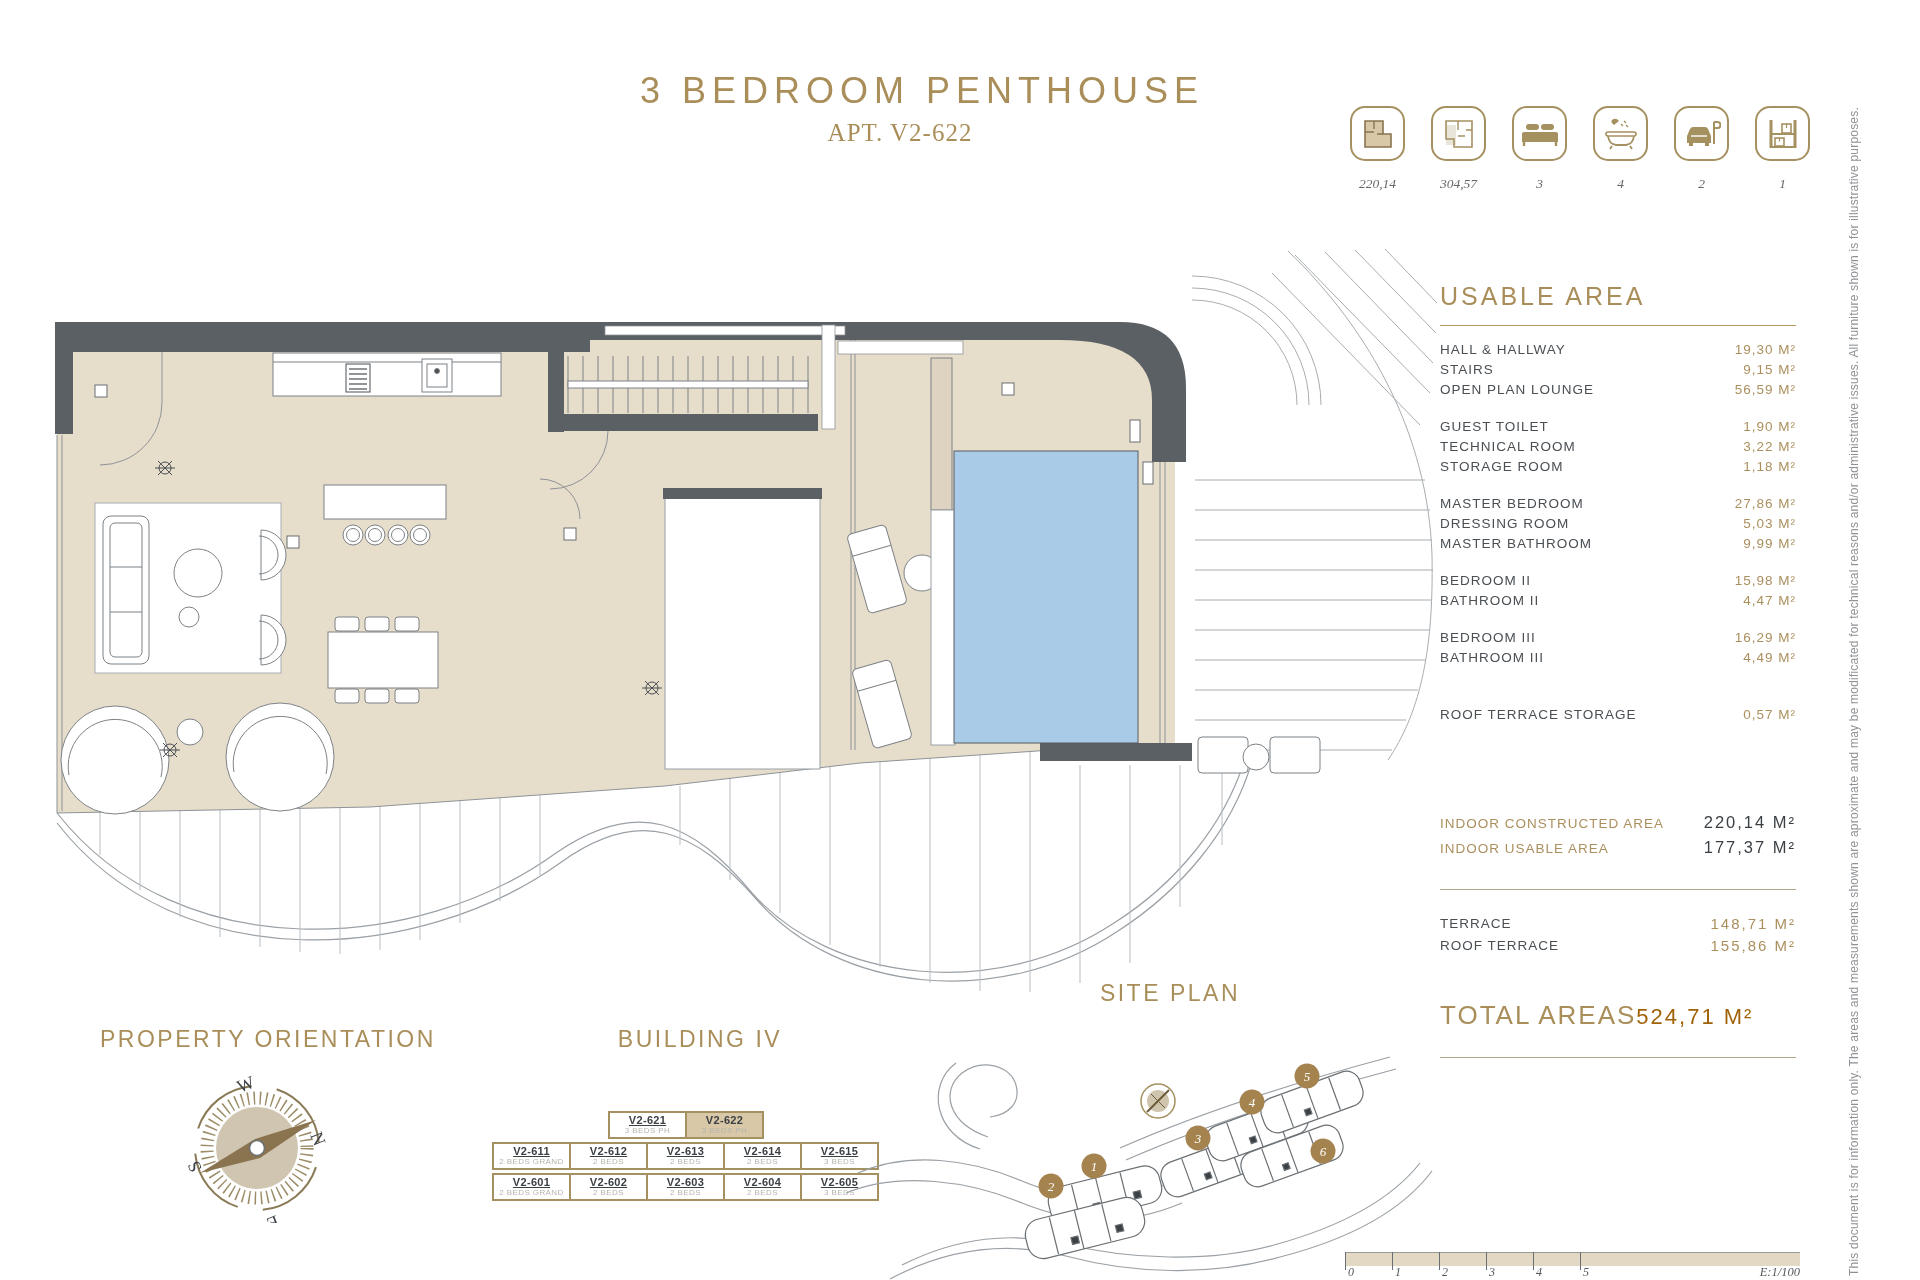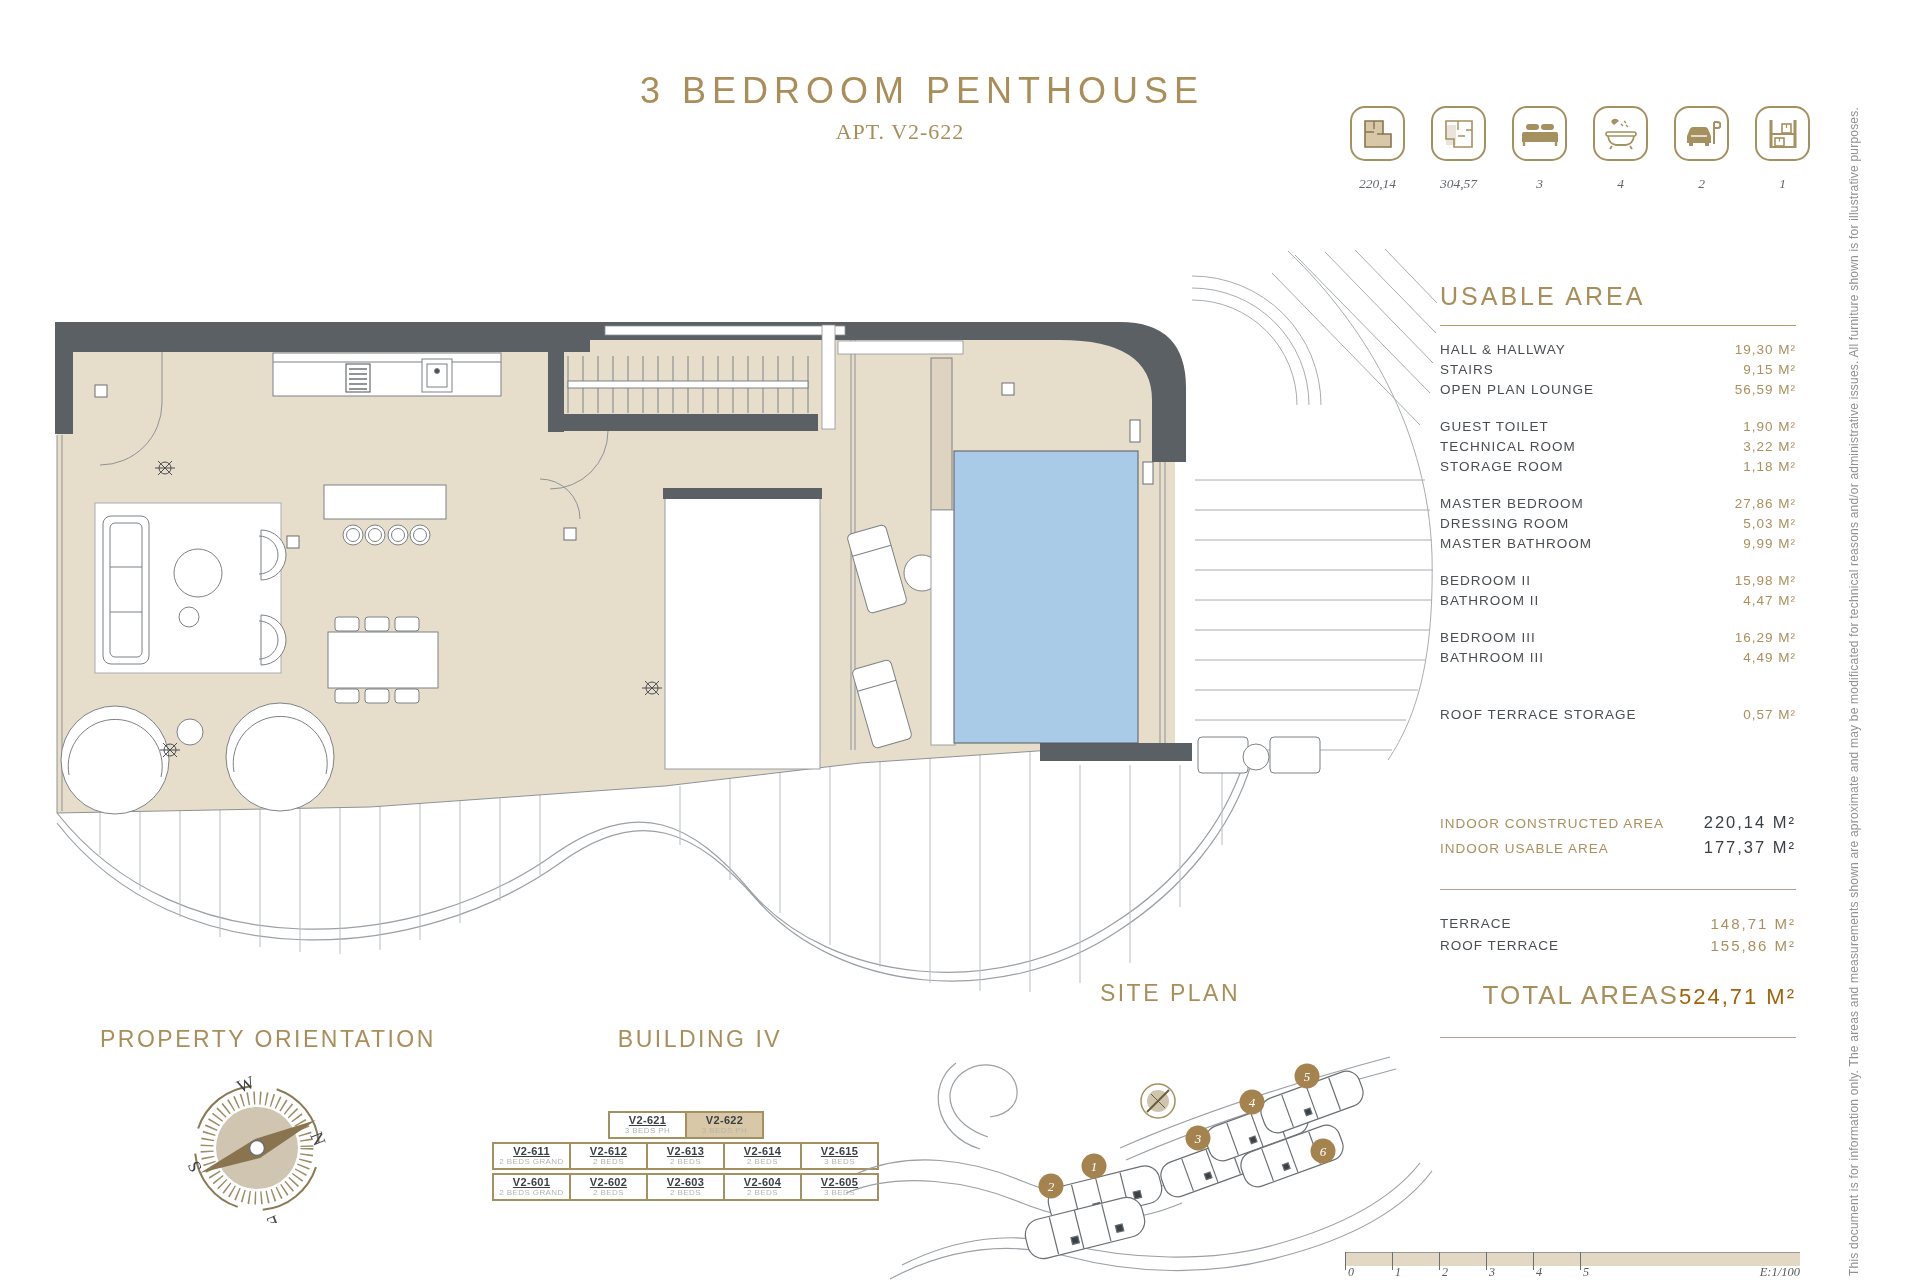--- a/index.html
+++ b/index.html
@@ -4,21 +4,21 @@
 <style>
   html,body{margin:0;padding:0}
   body{width:1920px;height:1280px;position:relative;background:#fff;
        font-family:"Liberation Sans",sans-serif;overflow:hidden;color:#3a3f44}
   .abs{position:absolute}
 
   
   #title-block{left:640px;top:70px;width:520px;text-align:center}
   .t-main{font-size:36px;letter-spacing:6px;color:#a98e5a;font-weight:400;white-space:nowrap}
   .t-sub{font-family:"Liberation Serif",serif;font-style:italic;font-size:27px;color:#34393e;margin-top:5px}
-  .t-apt{font-family:"Liberation Serif",serif;font-size:22px;color:#a98e5a;letter-spacing:1px;margin-top:7px}
+  .t-apt{font-family:"Liberation Serif",serif;font-size:25px;color:#a98e5a;letter-spacing:1px;margin-top:7px}
 
   
   #icon-row{left:1350px;top:106px;display:flex;gap:26px}
   .sicon{width:55px;height:55px;border:2px solid #a5905f;border-radius:15px;
          box-sizing:border-box;display:flex;align-items:center;justify-content:center;background:#fff}
   #icon-vals{left:1350px;top:176px;display:flex;gap:26px}
   .ival{width:55px;text-align:center;font-family:"Liberation Serif",serif;font-style:italic;
         font-size:13.5px;color:#64686c}
 
   
@@ -33,21 +33,21 @@
   .gap-big{margin-top:37px}
   #indoor-block{margin-top:86px}
   .t1-row{display:flex;justify-content:space-between;align-items:baseline;height:25px;letter-spacing:1px}
   .t1-row .lbl{color:#ab905e;font-size:13.5px}
   .t1-row .val{color:#3a3f44;font-size:16.5px;letter-spacing:2px}
   .mid-rule{border:none;border-top:1px solid #b1a58d;margin:26px 0 0 0}
   #terrace-block{margin-top:22px}
   .t2-row{display:flex;justify-content:space-between;align-items:center;height:22px;letter-spacing:1px}
   .t2-row .lbl{color:#4a4f54;font-size:13.5px}
   .t2-row .val{color:#ab905e;font-size:15px;letter-spacing:2px}
-  #total-row{display:flex;justify-content:flex-end;align-items:baseline;margin-top:24px}
+  #total-row{display:flex;justify-content:flex-start;align-items:baseline;margin-top:44px}
   #total-row .lbl{color:#a98e5a;font-size:26px;letter-spacing:2px}
   #total-row .val{color:#a16207;font-size:22px;letter-spacing:2px}
 
   
   .sec-h{font-size:23px;letter-spacing:2.5px;color:#a98e5a;font-weight:400;white-space:nowrap}
 
   
   #bgrid{left:492px;top:1111px;width:392px;height:96px}
   .bcell{position:absolute;width:79px;height:28px;border:2px solid #a5905f;background:#fff;
          box-sizing:border-box;text-align:center;padding-top:1px}

